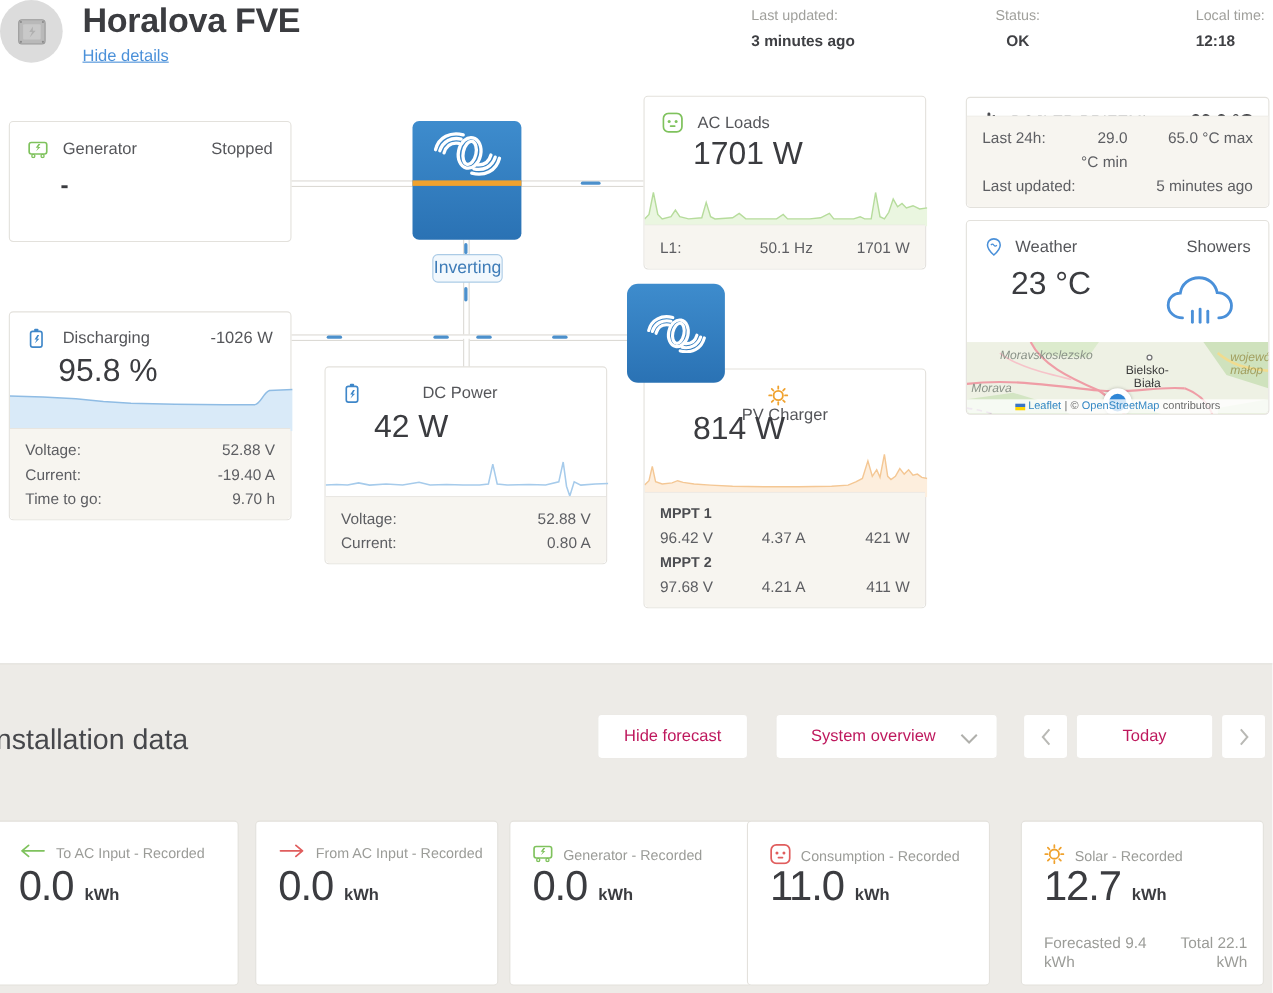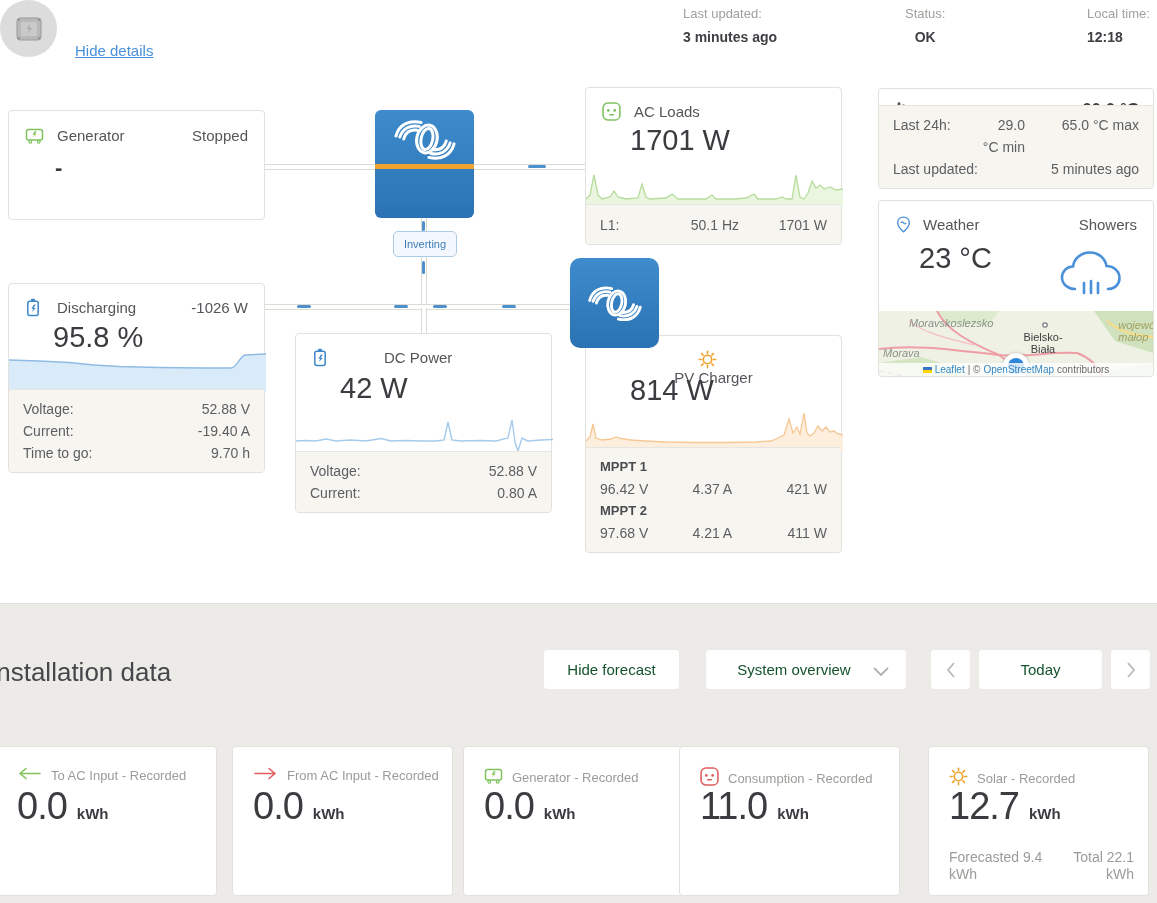--- a/index.html
+++ b/index.html
@@ -31,39 +31,39 @@
   
   .pipe-h{position:absolute;height:4px;border-top:1px solid #dcdad5;border-bottom:1px solid #dcdad5;background:#fff;z-index:1;}
   .pipe-v{position:absolute;width:4px;border-left:1px solid #dcdad5;border-right:1px solid #dcdad5;background:#fff;z-index:1;}
   .dash-h{position:absolute;height:3px;border-radius:2px;background:#4c90cc;z-index:2;}
   .dash-v{position:absolute;width:3px;border-radius:2px;background:#4c90cc;z-index:2;}
   .vblock{position:absolute;background:linear-gradient(180deg,#3e8ccd,#2a72b4);z-index:3;
           display:flex;align-items:flex-start;justify-content:center;}
   .orange-bar{position:absolute;left:375px;top:164px;width:99px;height:5px;background:#f0a22e;z-index:4;}
   .state-badge{position:absolute;left:393px;top:231px;width:64px;height:26px;background:#f2f8fd;border:1px solid #abcbe6;
                border-radius:5px;z-index:5;display:flex;align-items:center;justify-content:center;
-               font-size:11px;color:#3e7cb8;box-sizing:border-box;}
+               font-size:16px;color:#3e7cb8;box-sizing:border-box;}
 
   
   .map-wrap{position:absolute;left:0;right:0;bottom:0;top:110px;overflow:hidden;border-radius:0 0 4px 4px;}
   .map-label{position:absolute;font-style:italic;color:#8a9288;font-size:11px;white-space:nowrap;}
   .map-city{position:absolute;color:#3c3c3c;font-size:11px;text-align:center;line-height:12px;}
   .map-woj{position:absolute;right:-2px;font-style:italic;color:#a3a060;font-size:11px;text-align:left;line-height:12px;}
   .map-attr{position:absolute;left:0;right:0;bottom:0;height:13px;background:rgba(255,255,255,.8);
             font-size:10px;color:#6b6b6b;display:flex;align-items:center;justify-content:center;gap:3px;}
   .map-attr a{color:#3387c4;text-decoration:none;cursor:pointer;}
   .flag{display:inline-block;width:9px;height:6px;background:linear-gradient(180deg,#3a75c4 50%,#ffd500 50%);}
   .marker-outer{position:absolute;width:26px;height:26px;border-radius:50%;background:#fff;box-shadow:0 0 3px rgba(0,0,0,.25);}
   .marker-inner{position:absolute;left:5px;top:5px;width:16px;height:16px;border-radius:50%;background:#2f86d6;}
 
   
   .section{position:absolute;left:0;top:603px;width:1157px;height:300px;background:#edebe7;border-top:1px solid #e3e1dd;box-sizing:border-box;}
   .section-title{position:absolute;left:-11px;top:53px;font-size:26px;color:#46474b;}
   .btn{position:absolute;top:45px;height:41px;background:#fff;border:1px solid #eceae6;border-radius:4px;box-sizing:border-box;
-       display:flex;align-items:center;justify-content:center;font-size:15px;color:#14532d;cursor:pointer;}
+       display:flex;align-items:center;justify-content:center;font-size:15px;color:#be185d;cursor:pointer;}
 
   .ecard{position:absolute;top:142px;width:221px;height:150px;background:#fff;border:1px solid #e3e1dc;border-radius:4px;box-sizing:border-box;}
   .ecard-label{position:absolute;left:20px;top:20px;display:flex;align-items:center;gap:9px;font-size:13px;color:#9b9c98;white-space:nowrap;}
   .ecard-val{position:absolute;left:20px;top:38px;display:flex;align-items:baseline;}
   .ecard-val .num{font-size:38px;color:#3b3c40;letter-spacing:-1px;}
   .ecard-val .unit{font-size:15px;font-weight:bold;color:#3b3c40;margin-left:10px;}
   .ecard-sub{position:absolute;left:20px;right:14px;bottom:12px;display:flex;justify-content:space-between;
              font-size:14px;color:#9b9c98;line-height:17px;}
   .ecard-sub .l{width:100px;} .ecard-sub .r{width:78px;text-align:right;}
 </style>
@@ -76,20 +76,21 @@
     <svg width="34" height="34" viewBox="0 0 34 34">
       <rect x="5" y="6" width="24" height="22" rx="3" fill="#b9b9b9" stroke="#9a9a9a"></rect>
       <rect x="9" y="10" width="16" height="14" rx="1" fill="#c9c9c9"></rect>
       <path d="M18,12 l-3.4,5 h2.6 l-2.2,5 5.4,-6 h-2.6 z" fill="#b0b0b0"></path>
       <circle cx="7" cy="8" r="1" fill="#8b8b8b"></circle>
         <circle cx="27" cy="8" r="1" fill="#8b8b8b"></circle>
       <circle cx="7" cy="26" r="1" fill="#8b8b8b"></circle>
         <circle cx="27" cy="26" r="1" fill="#8b8b8b"></circle>
     </svg>
   </div>
+  <div class="site-title">Horalova FVE</div>
   <a class="hide-details">Hide details</a>
 
   <div class="meta" style="left:683px;">
     <div>Last updated:</div>
     <div class="val">3 minutes ago</div>
   </div>
   <div class="meta" style="left:905px;text-align:center;">
     <div>Status:</div>
     <div class="val">OK</div>
   </div>

